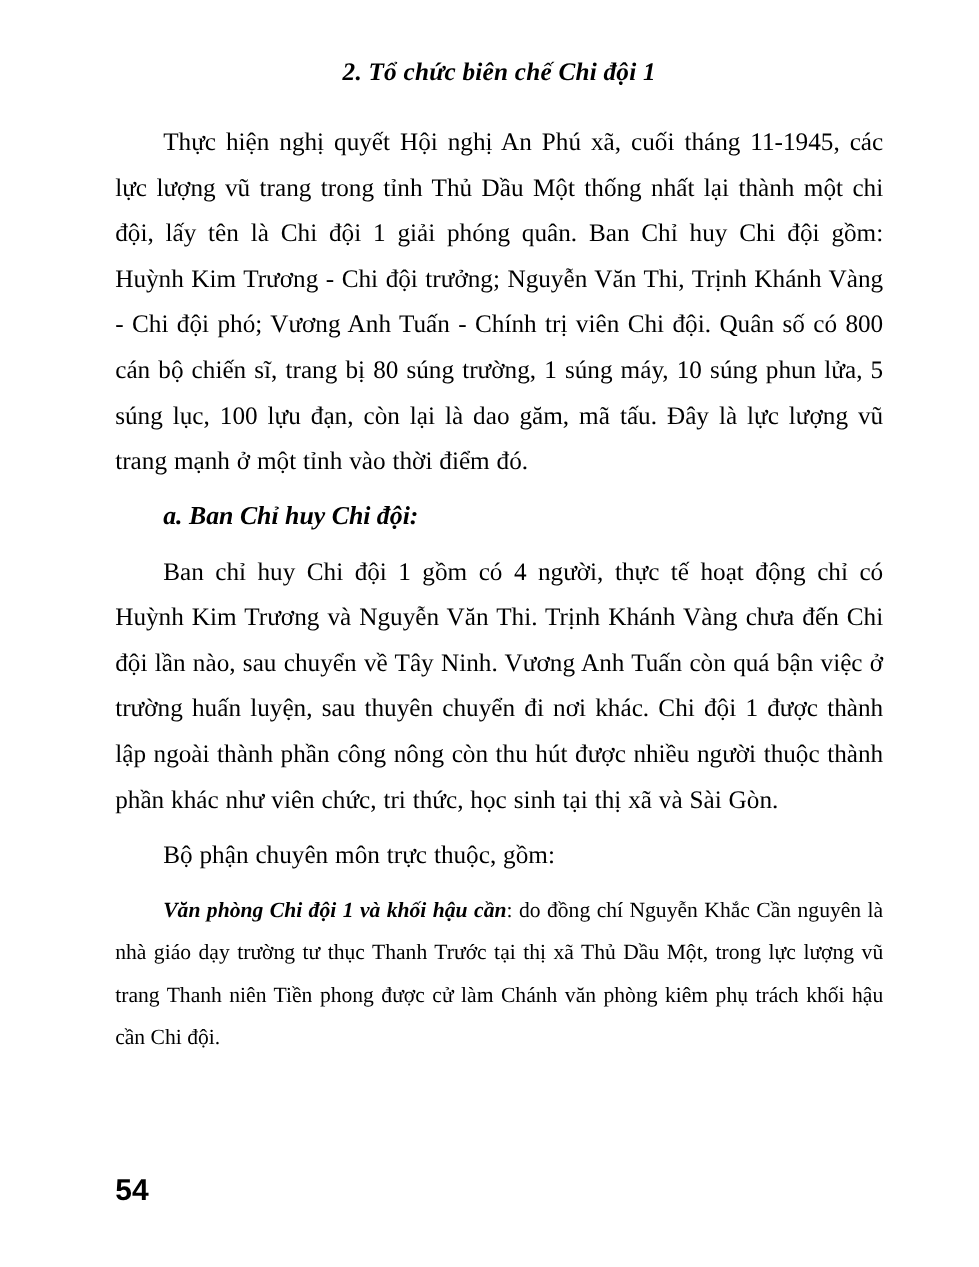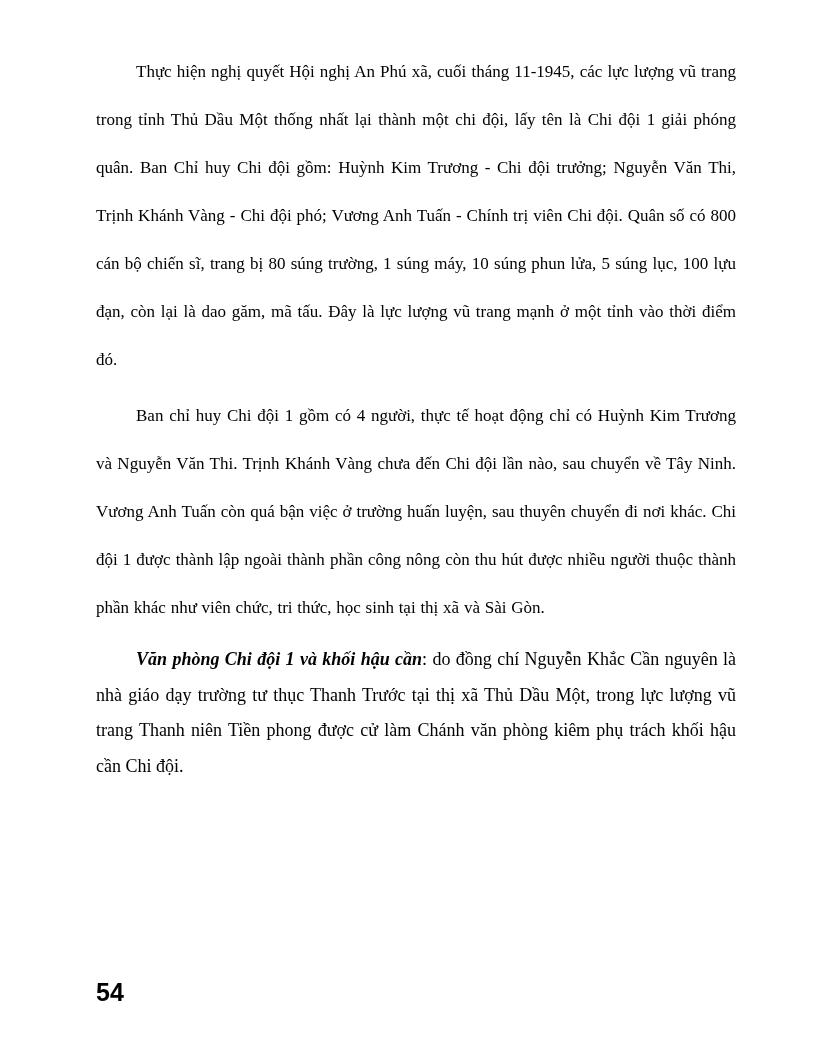--- a/index.html
+++ b/index.html
@@ -29,22 +29,22 @@
   }
   .heading {
     font-weight: bold;
     font-style: italic;
     font-size: 21px;
     text-align: center;
     margin: 0 0 26px 0;
     letter-spacing: 0.2px;
   }
   p.body-par {
-    font-size: 17px;
-    line-height: 48px;
+    font-size: 21px;
+    line-height: 38px;
     margin: 0 0 8px 0;
     text-align: justify;
     text-indent: 40px;
     word-spacing: 0.5px;
   }
   p.sub-head {
     font-size: 21.5px;
     line-height: 35.5px;
     margin: 10px 0 8px 0;
     text-align: left;
@@ -72,26 +72,29 @@
     font-weight: bold;
   }
 </style>
 </head>
 <body>
 
 <div class="page">
 
   <div class="content">
 
+    <h2 class="heading">2. Tổ chức biên chế Chi đội 1</h2>
 
     <p class="body-par">Thực hiện nghị quyết Hội nghị An Phú xã, cuối tháng 11-1945, các lực lượng vũ trang trong tỉnh Thủ Dầu Một thống nhất lại thành một chi đội, lấy tên là Chi đội 1 giải phóng quân. Ban Chỉ huy Chi đội gồm: Huỳnh Kim Trương - Chi đội trưởng; Nguyễn Văn Thi, Trịnh Khánh Vàng - Chi đội phó; Vương Anh Tuấn - Chính trị viên Chi đội. Quân số có 800 cán bộ chiến sĩ, trang bị 80 súng trường, 1 súng máy, 10 súng phun lửa, 5 súng lục, 100 lựu đạn, còn lại là dao găm, mã tấu. Đây là lực lượng vũ trang mạnh ở một tỉnh vào thời điểm đó.</p>
 
+    <p class="sub-head">a. Ban Chỉ huy Chi đội:</p>
 
     <p class="body-par">Ban chỉ huy Chi đội 1 gồm có 4 người, thực tế hoạt động chỉ có Huỳnh Kim Trương và Nguyễn Văn Thi. Trịnh Khánh Vàng chưa đến Chi đội lần nào, sau chuyển về Tây Ninh. Vương Anh Tuấn còn quá bận việc ở trường huấn luyện, sau thuyên chuyển đi nơi khác. Chi đội 1 được thành lập ngoài thành phần công nông còn thu hút được nhiều người thuộc thành phần khác như viên chức, tri thức, học sinh tại thị xã và Sài Gòn.</p>
 
+    <p class="body-par">Bộ phận chuyên môn trực thuộc, gồm:</p>
 
     <p class="lead-italic">
       <span class="lead">Văn phòng Chi đội 1 và khối hậu cần</span><span>: do đồng chí Nguyễn Khắc Cần nguyên là nhà giáo dạy trường tư thục Thanh Trước tại thị xã Thủ Dầu Một, trong lực lượng vũ trang Thanh niên Tiền phong được cử làm Chánh văn phòng kiêm phụ trách khối hậu cần Chi đội.</span>
     </p>
 
   </div>
 
   <div class="page-number">54</div>
 
 </div>

